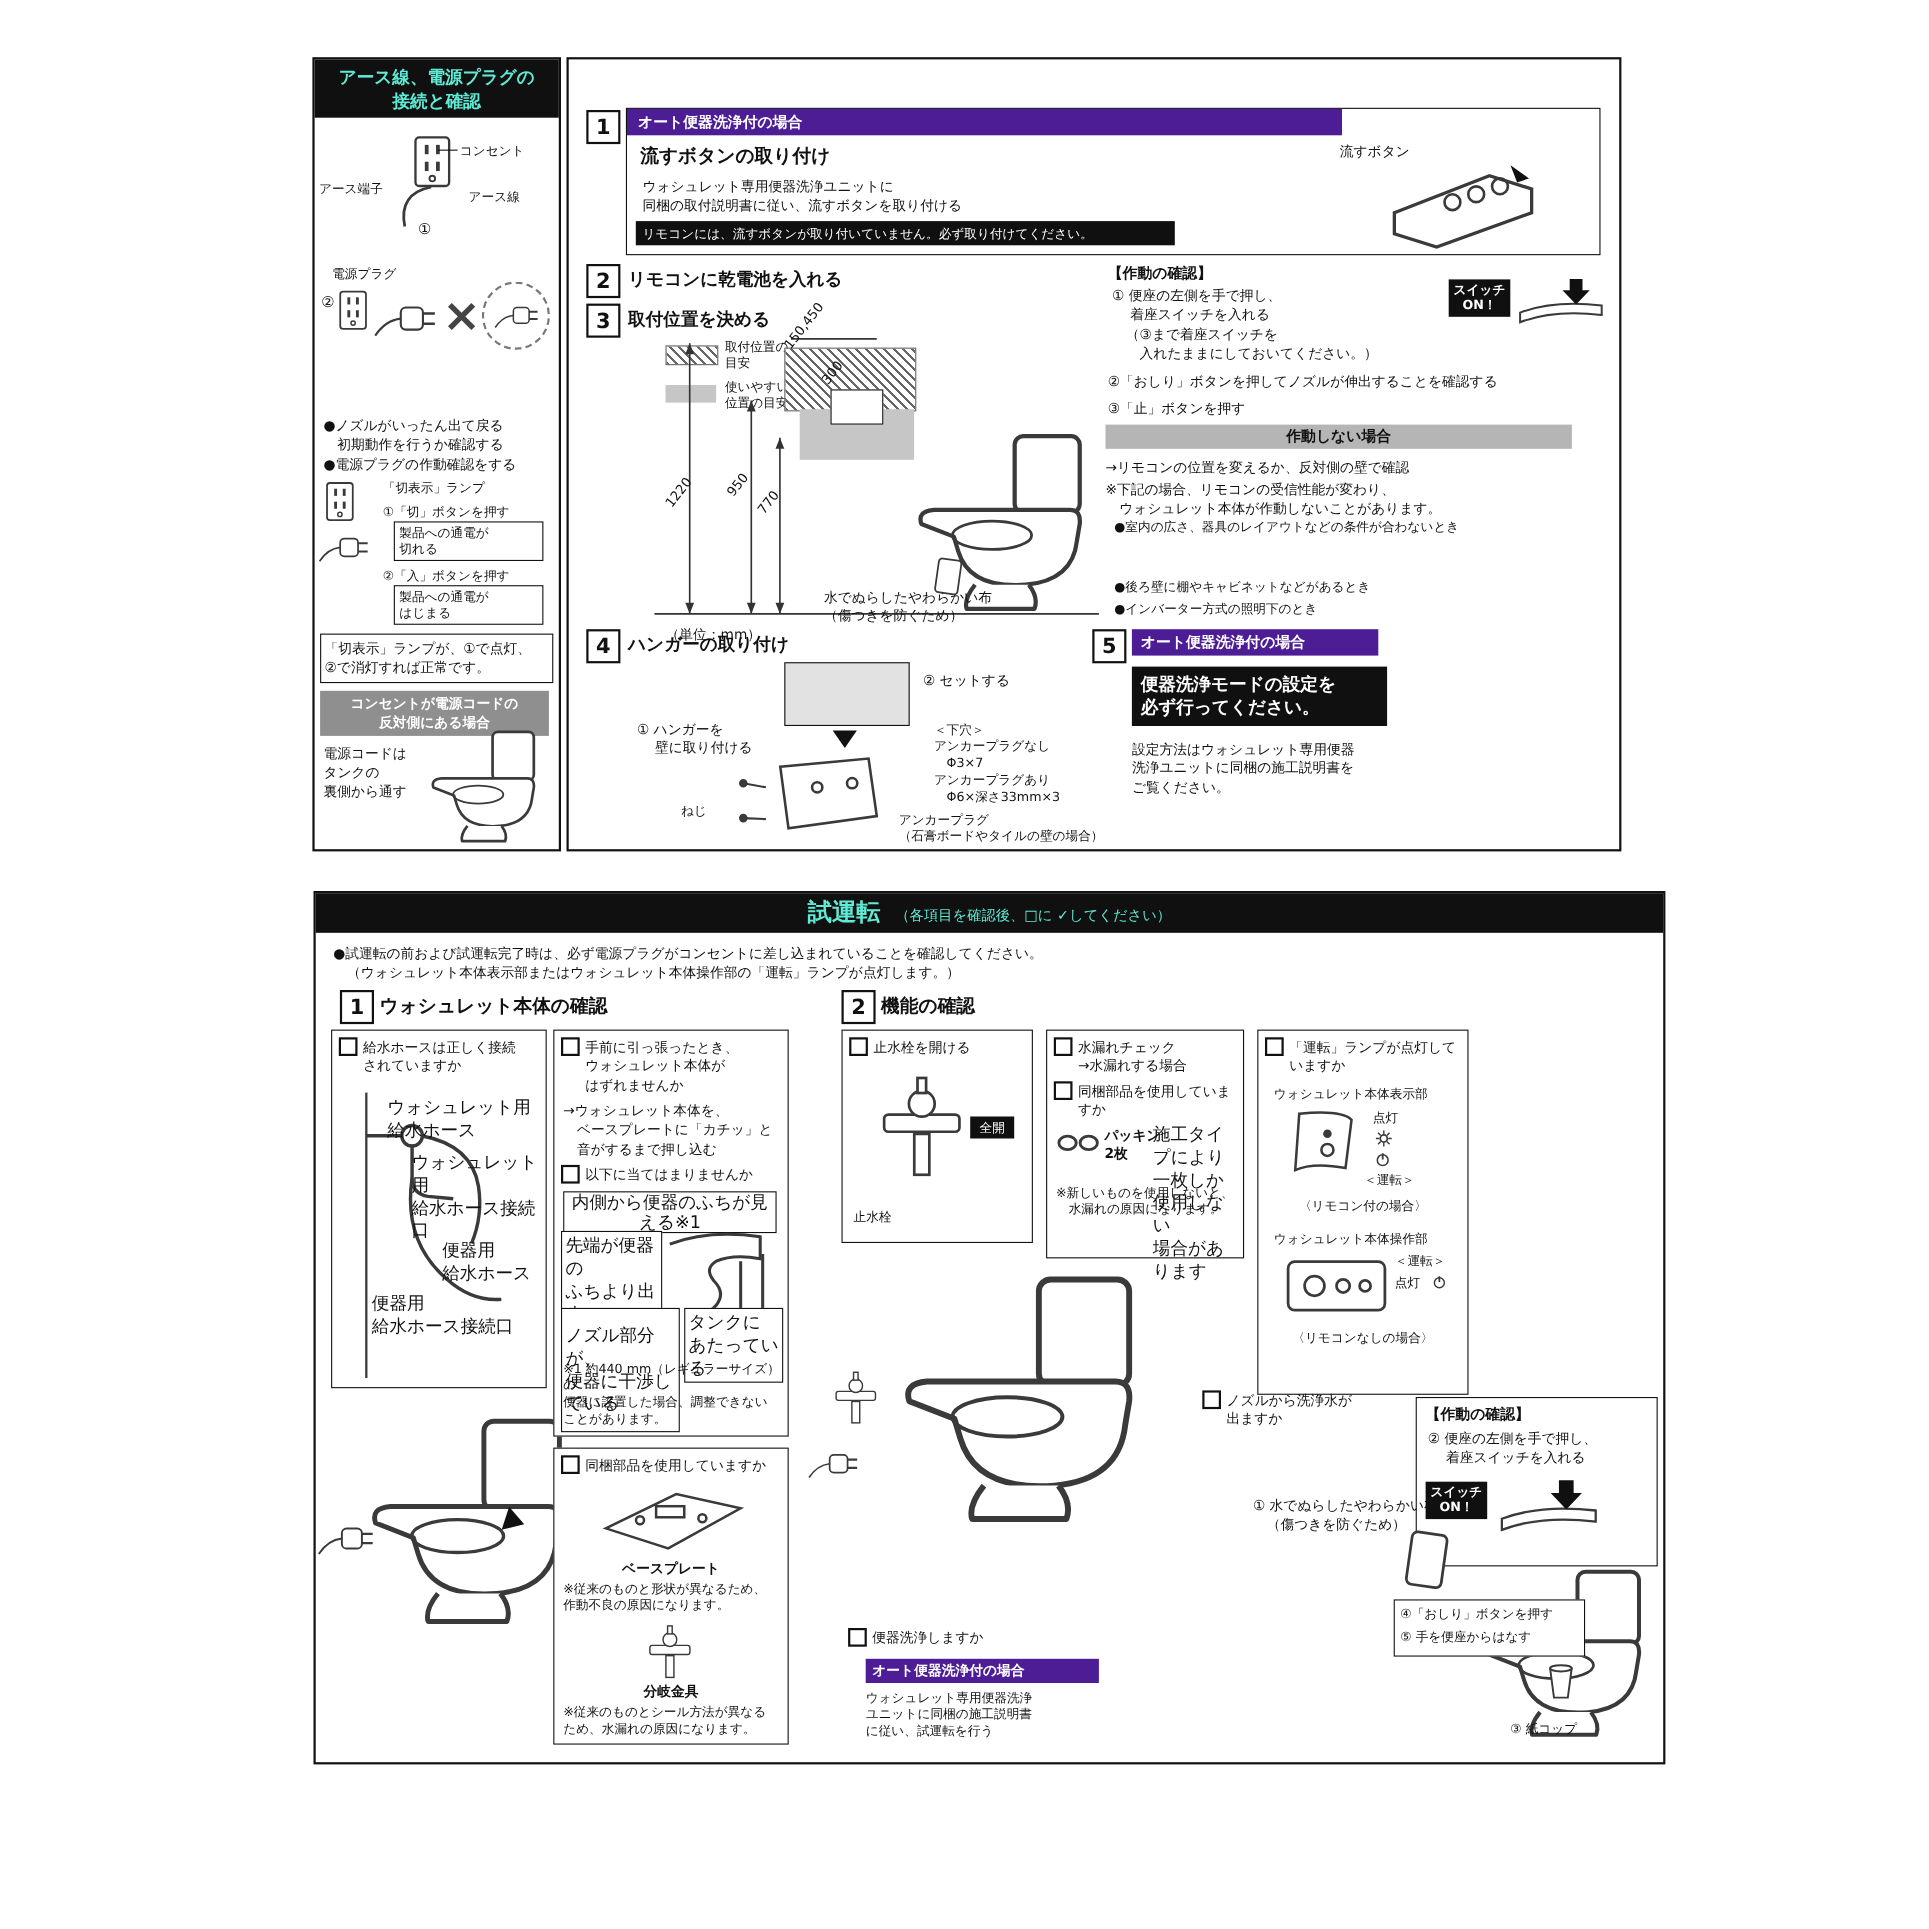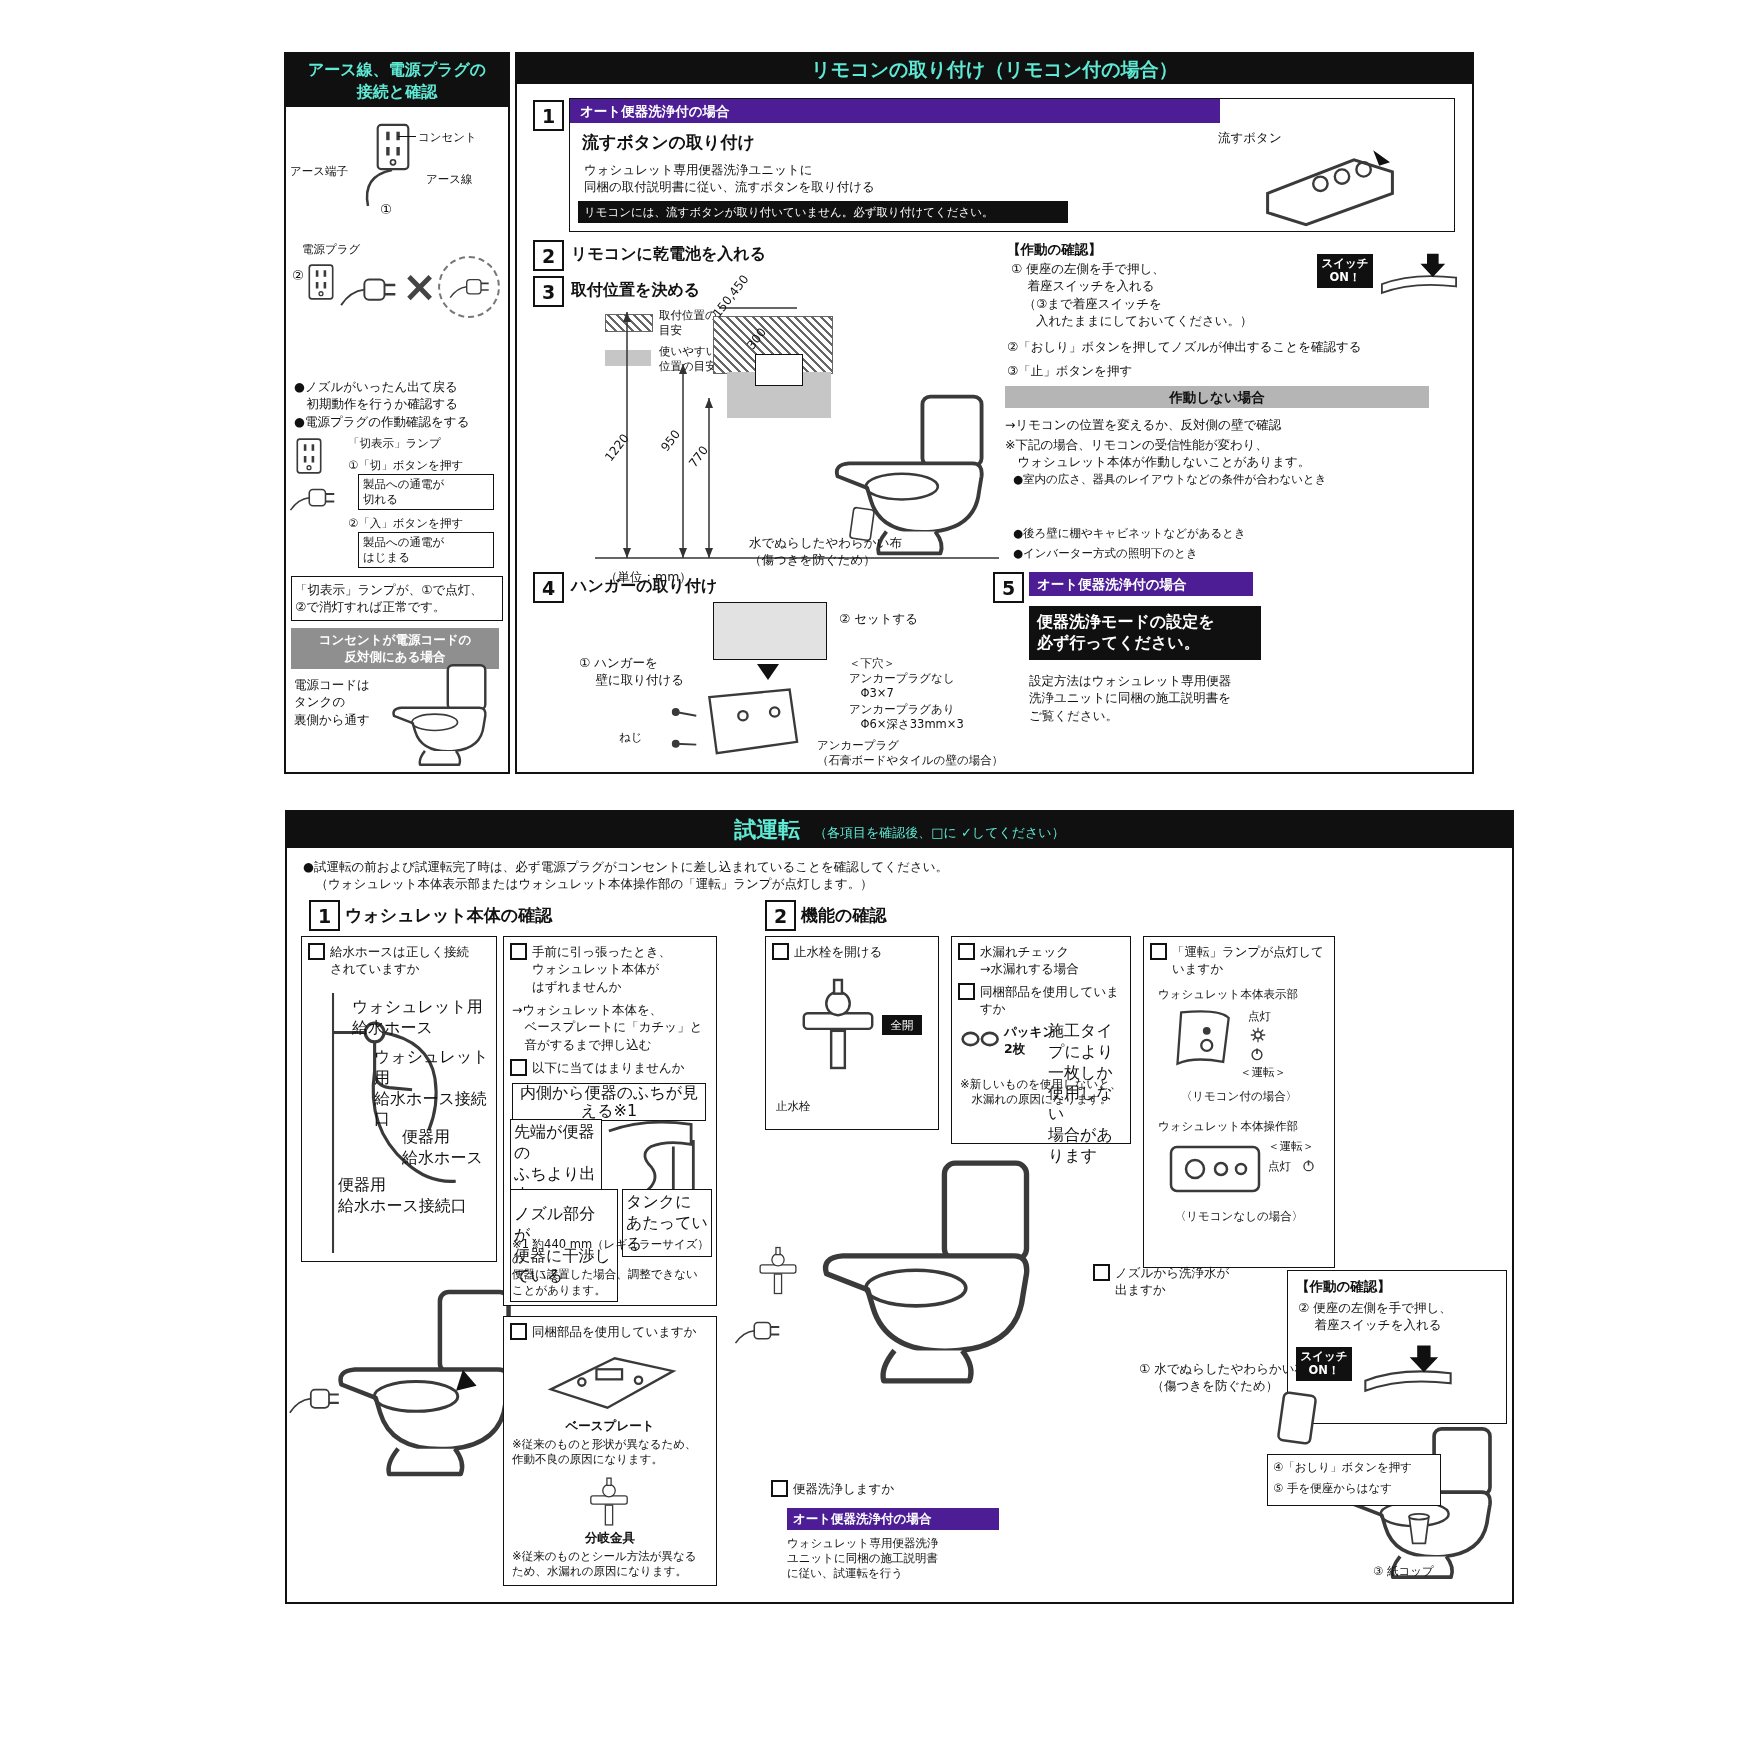--- a/index.html
+++ b/index.html
@@ -222,21 +222,20 @@
 
     <div class="a t12 pre" style="left:8px;top:622px;width:86px">電源コードは
 タンクの
 裏側から通す</div>
     <svg class="a" style="left:92px;top:608px" width="120" height="106">
         <use href="#toilet"></use>
       </svg>
   </section>
 
   <section class="a" style="left:515px;top:52px;width:955px;height:718px;border:2px solid #111">
-    <div class="blackbar" style="height:30px;line-height:30px;font-size:19px">リモコンの取り付け（リモコン付の場合）</div>
 
     <div class="a stepnum" style="left:16px;top:46px">1</div>
     <div class="a bx1" style="left:52px;top:44px;width:884px;height:132px">
       <div class="a banddark t13" style="left:0;top:0;width:640px;height:24px;line-height:24px;padding-left:10px">オート便器洗浄付の場合</div>
       <div class="a t17 b" style="left:12px;top:32px">流すボタンの取り付け</div>
       <div class="a t12 pre" style="left:14px;top:62px">ウォシュレット専用便器洗浄ユニットに
 同梱の取付説明書に従い、流すボタンを取り付ける</div>
       <div class="a blackbox t11" style="left:8px;top:102px;width:478px;line-height:22px;padding:0 6px">リモコンには、流すボタンが取り付いていません。必ず取り付けてください。</div>
       <div class="a t12" style="left:648px;top:30px">流すボタン</div>
       <svg class="a" style="left:660px;top:44px" width="200" height="84">

